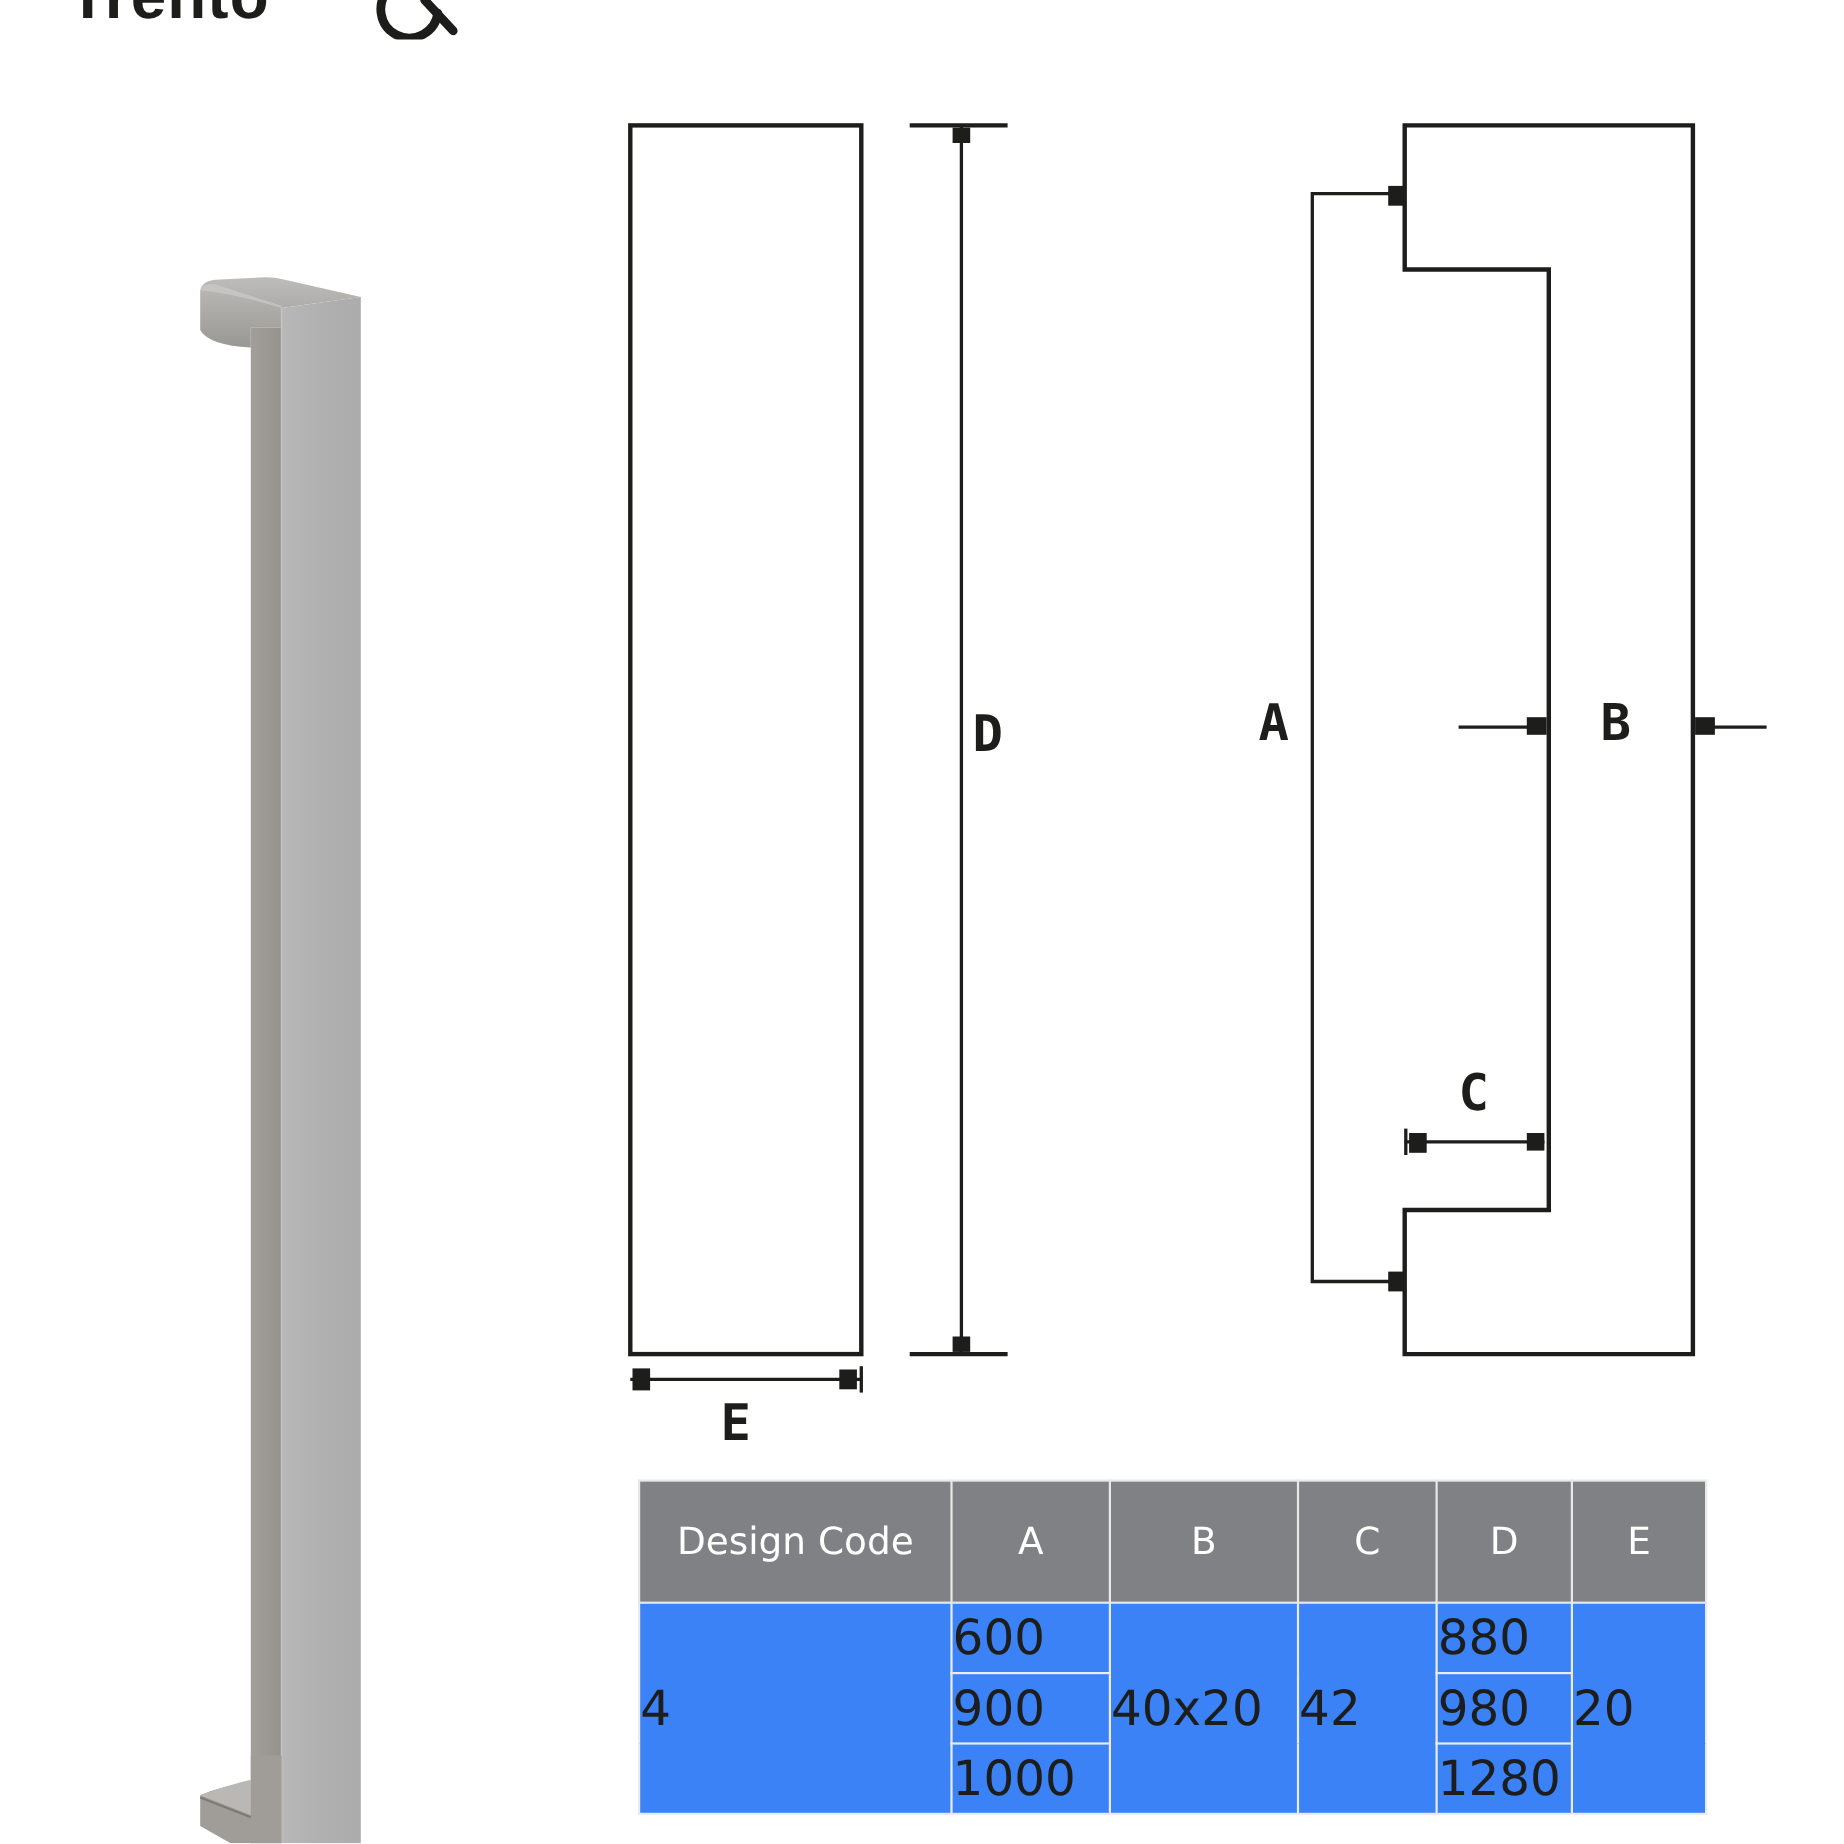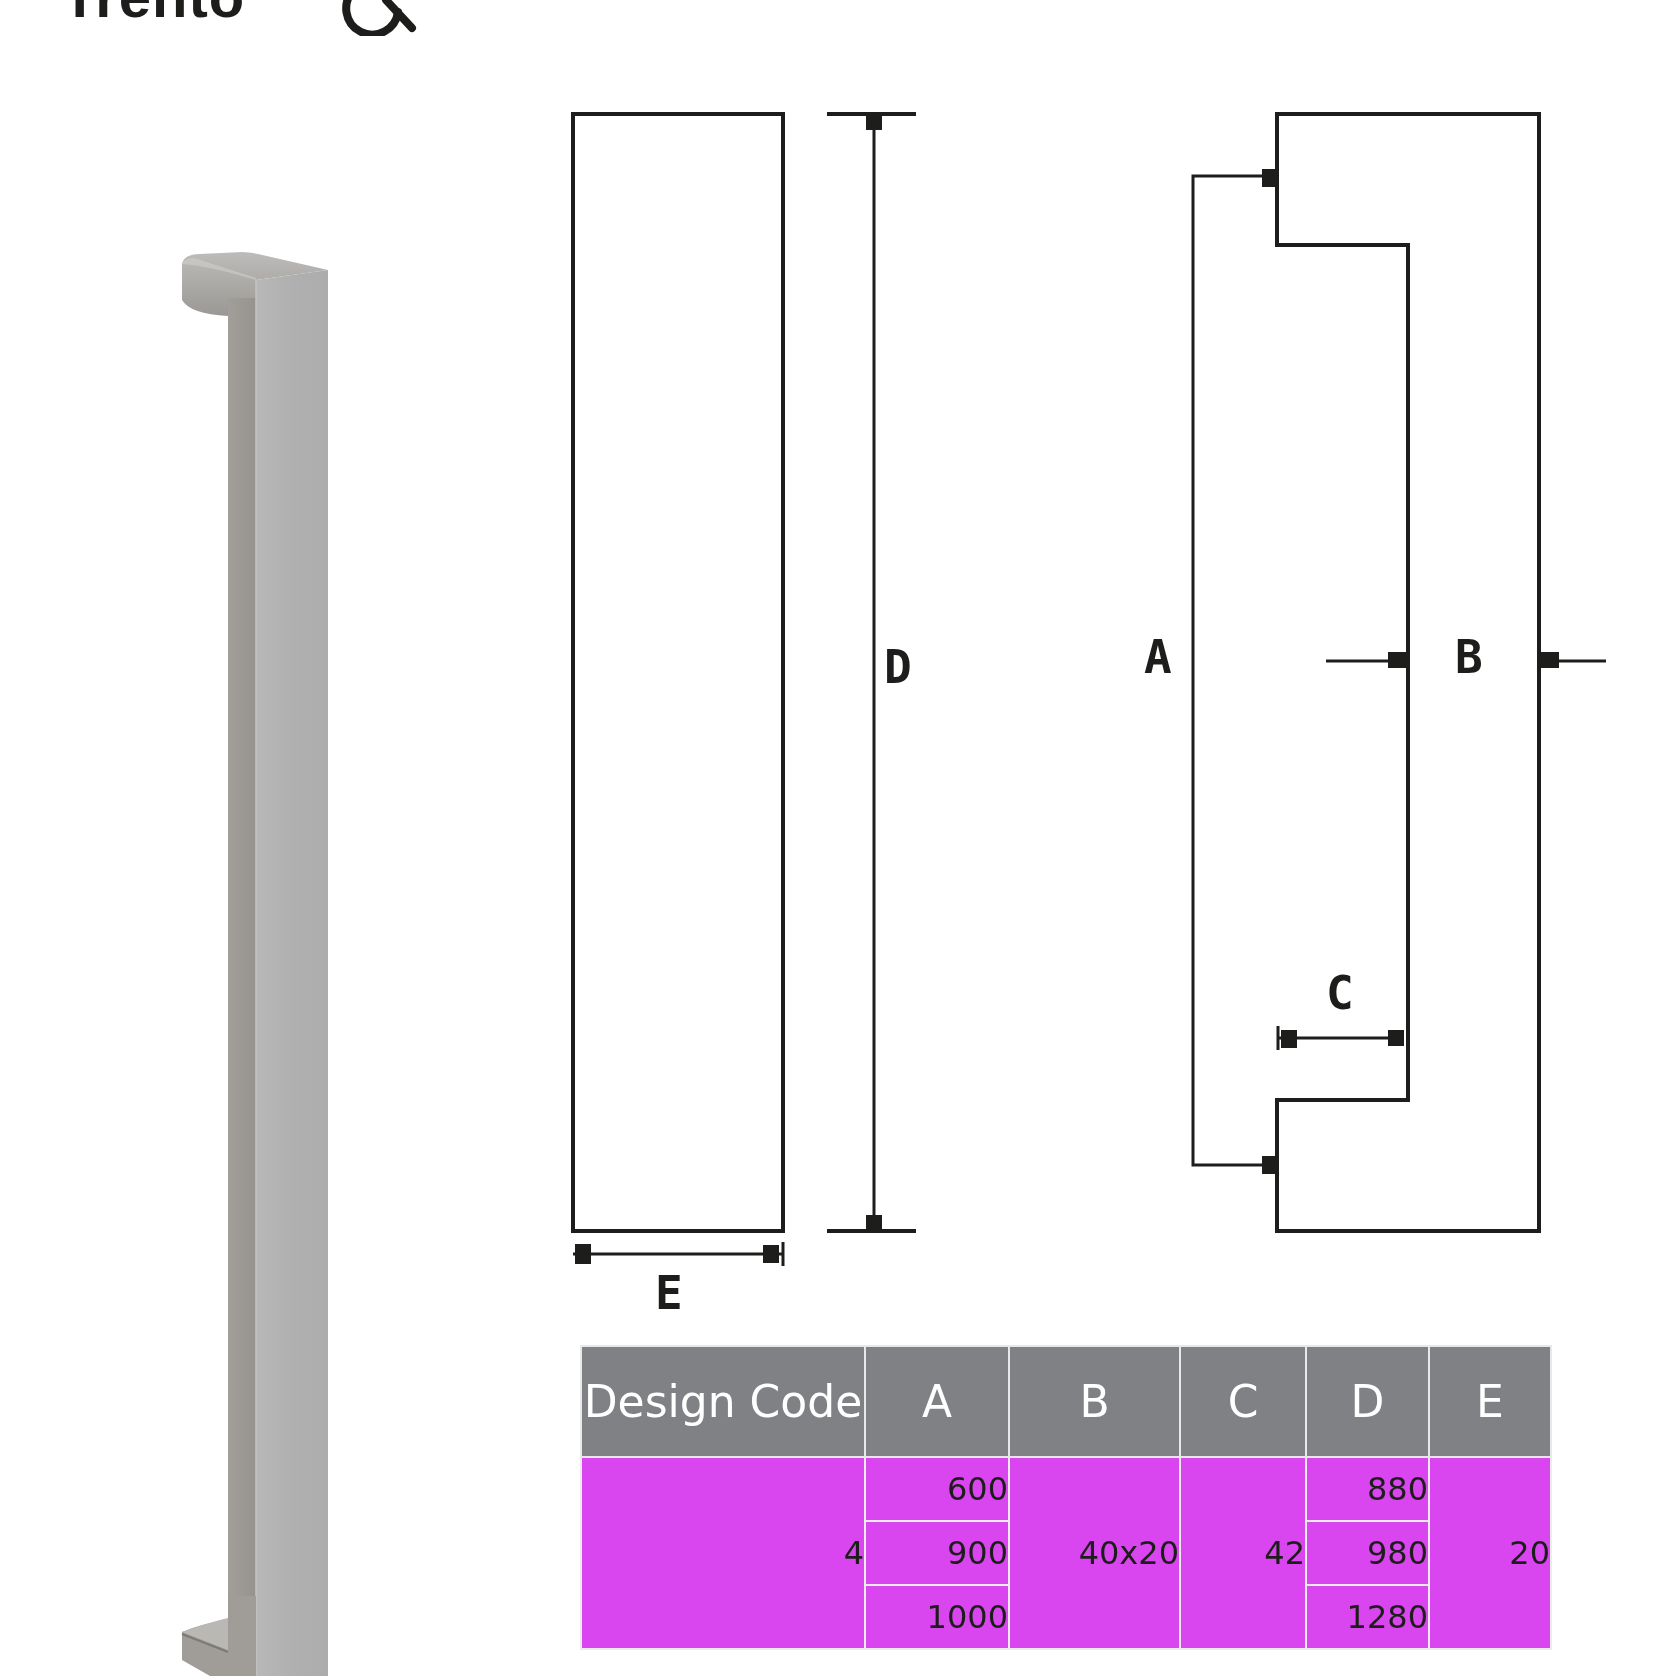--- a/index.html
+++ b/index.html
@@ -21,25 +21,25 @@
       font-size: 46px; color: #1d1d1b; line-height: 1;
     }
 
     .spec-table {
       position: absolute; left: 580px; top: 1345px;
       border-collapse: collapse; table-layout: fixed;
       font-family: "DejaVu Sans", sans-serif;
     }
     .spec-table th {
       background: #808184; color: #ffffff; font-weight: normal;
-      font-size: 44px; height: 111px; border: 2px solid #e8e8e8; text-align: center;
+      font-size: 34px; height: 111px; border: 2px solid #e8e8e8; text-align: center;
       vertical-align: middle;
     }
     .spec-table td {
-      background: #d946ef; color: #1d1d1b; font-size: 32px; text-align: right;
+      background: #3b82f6; color: #1d1d1b; font-size: 44px; text-align: left;
       vertical-align: middle; border: 2px solid #ececec; height: 64px;
     }
   </style>
 </head>
 <body>
 
 <div class="title">Trento</div>
 
 <svg class="access-icon" viewBox="0 0 86 76">
   <path d="M18 30 A 26 26 0 1 0 62 52" fill="none" stroke="#1d1d1b" stroke-width="8" stroke-linecap="round"></path>

